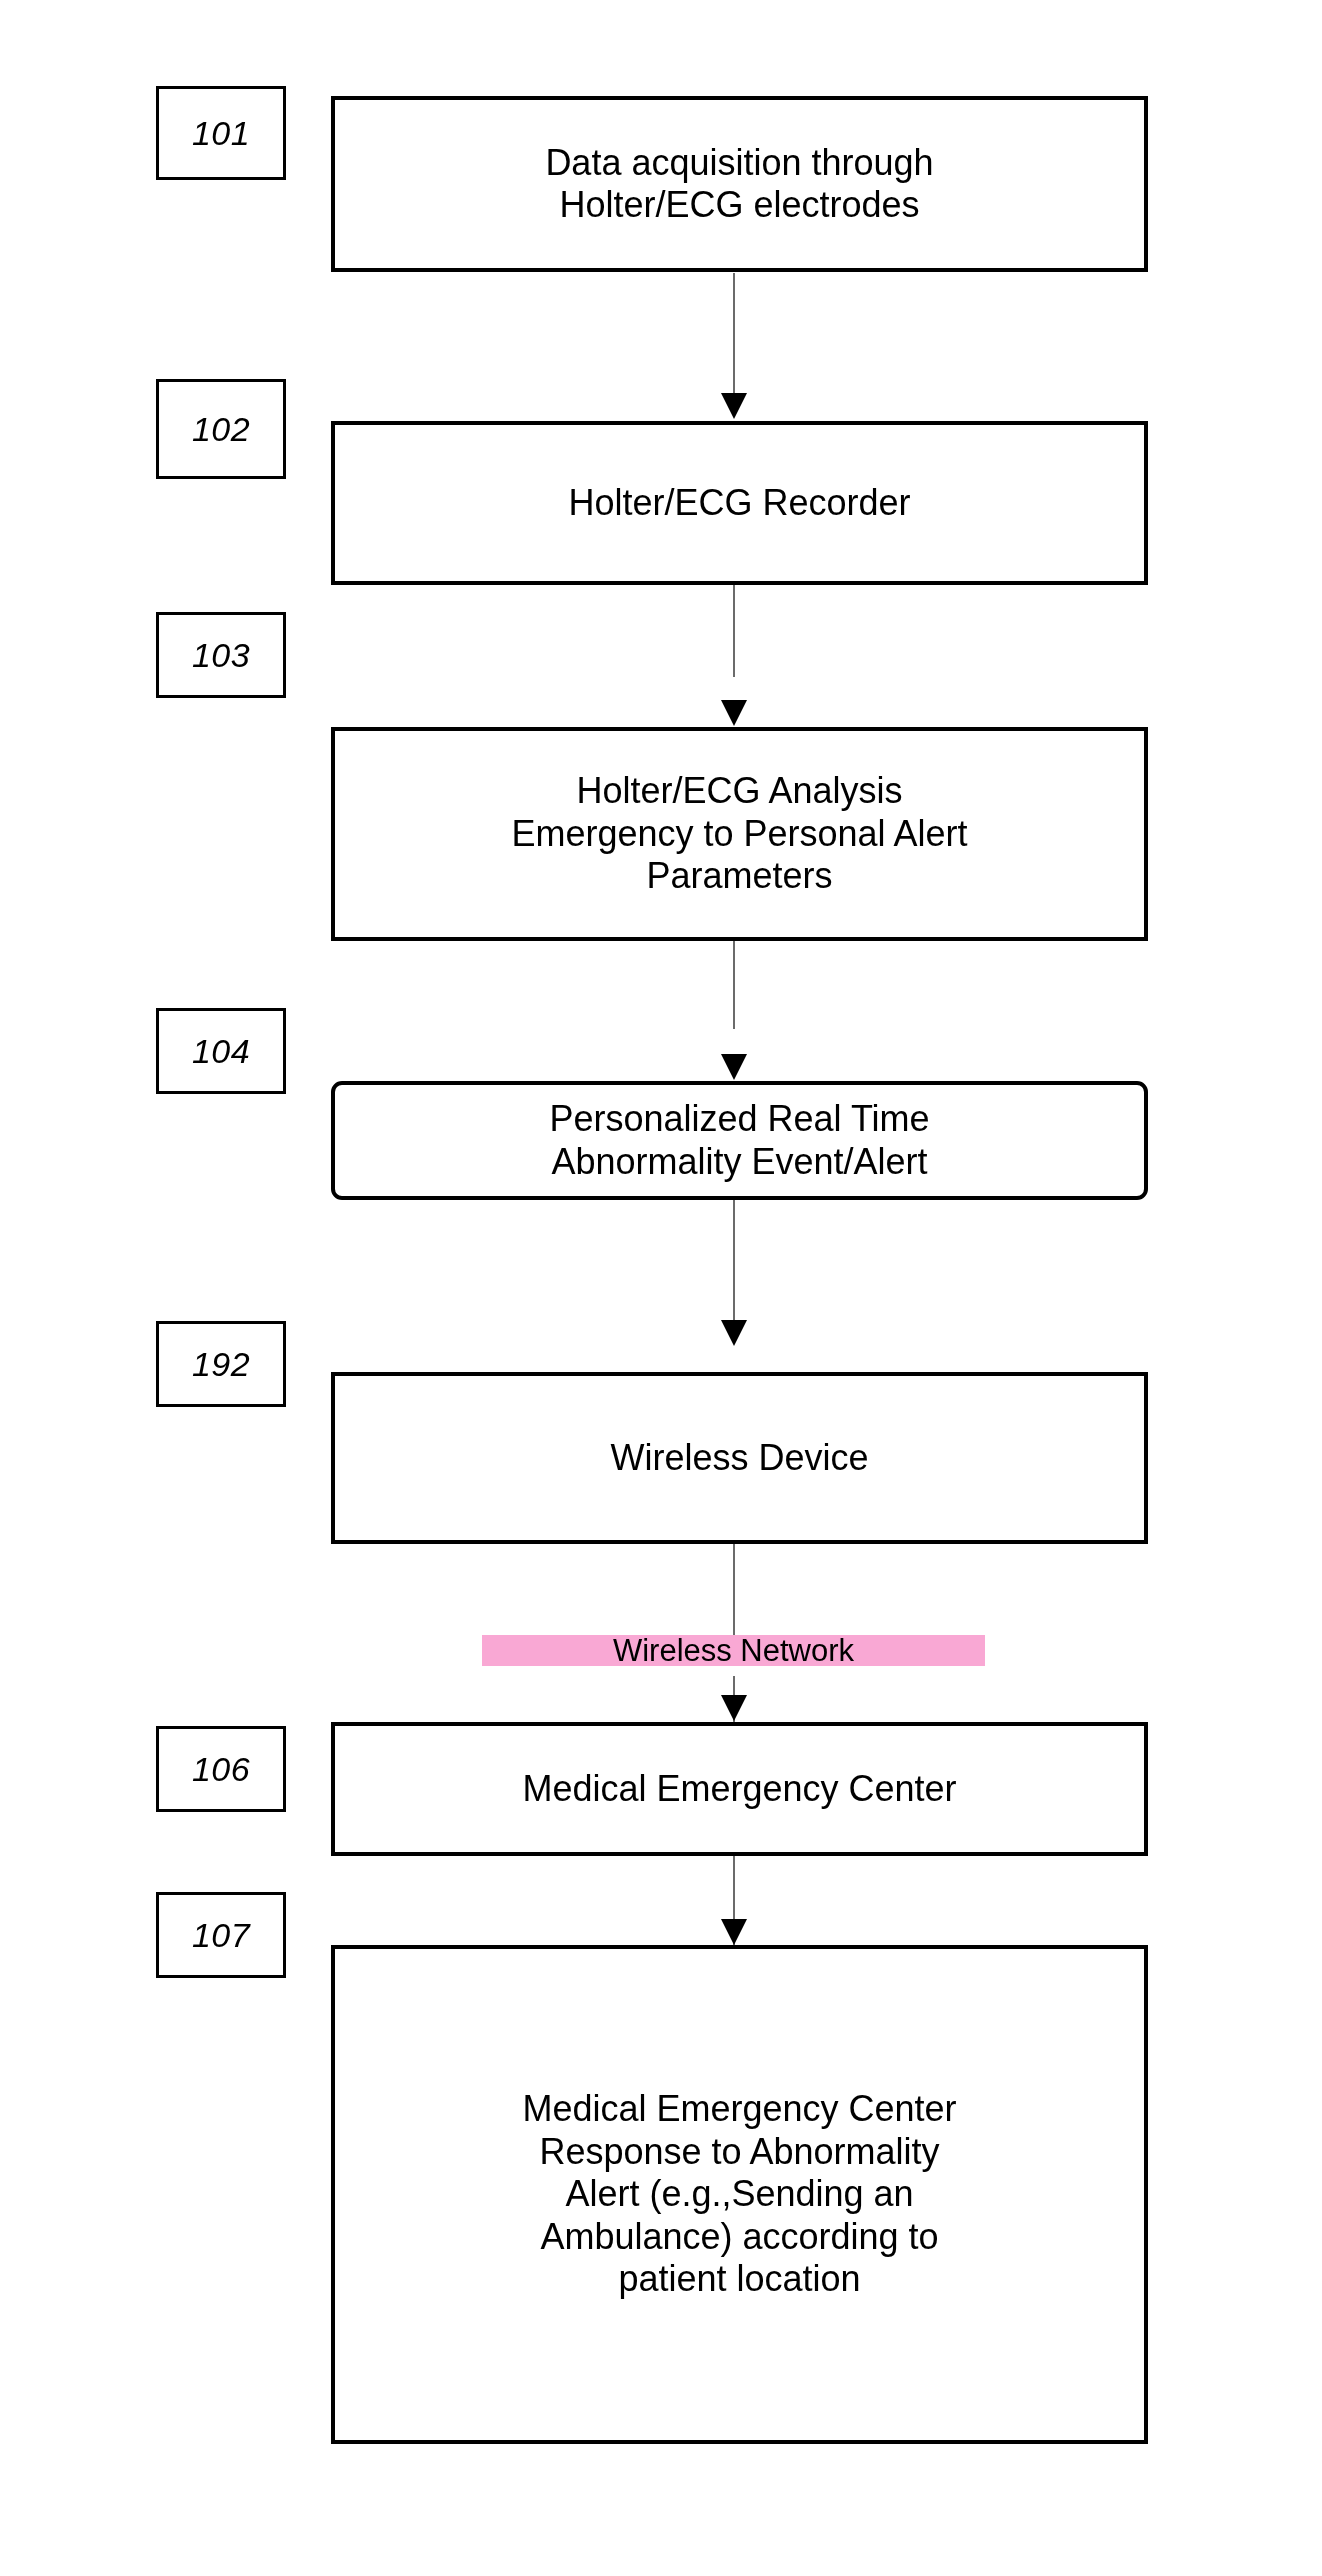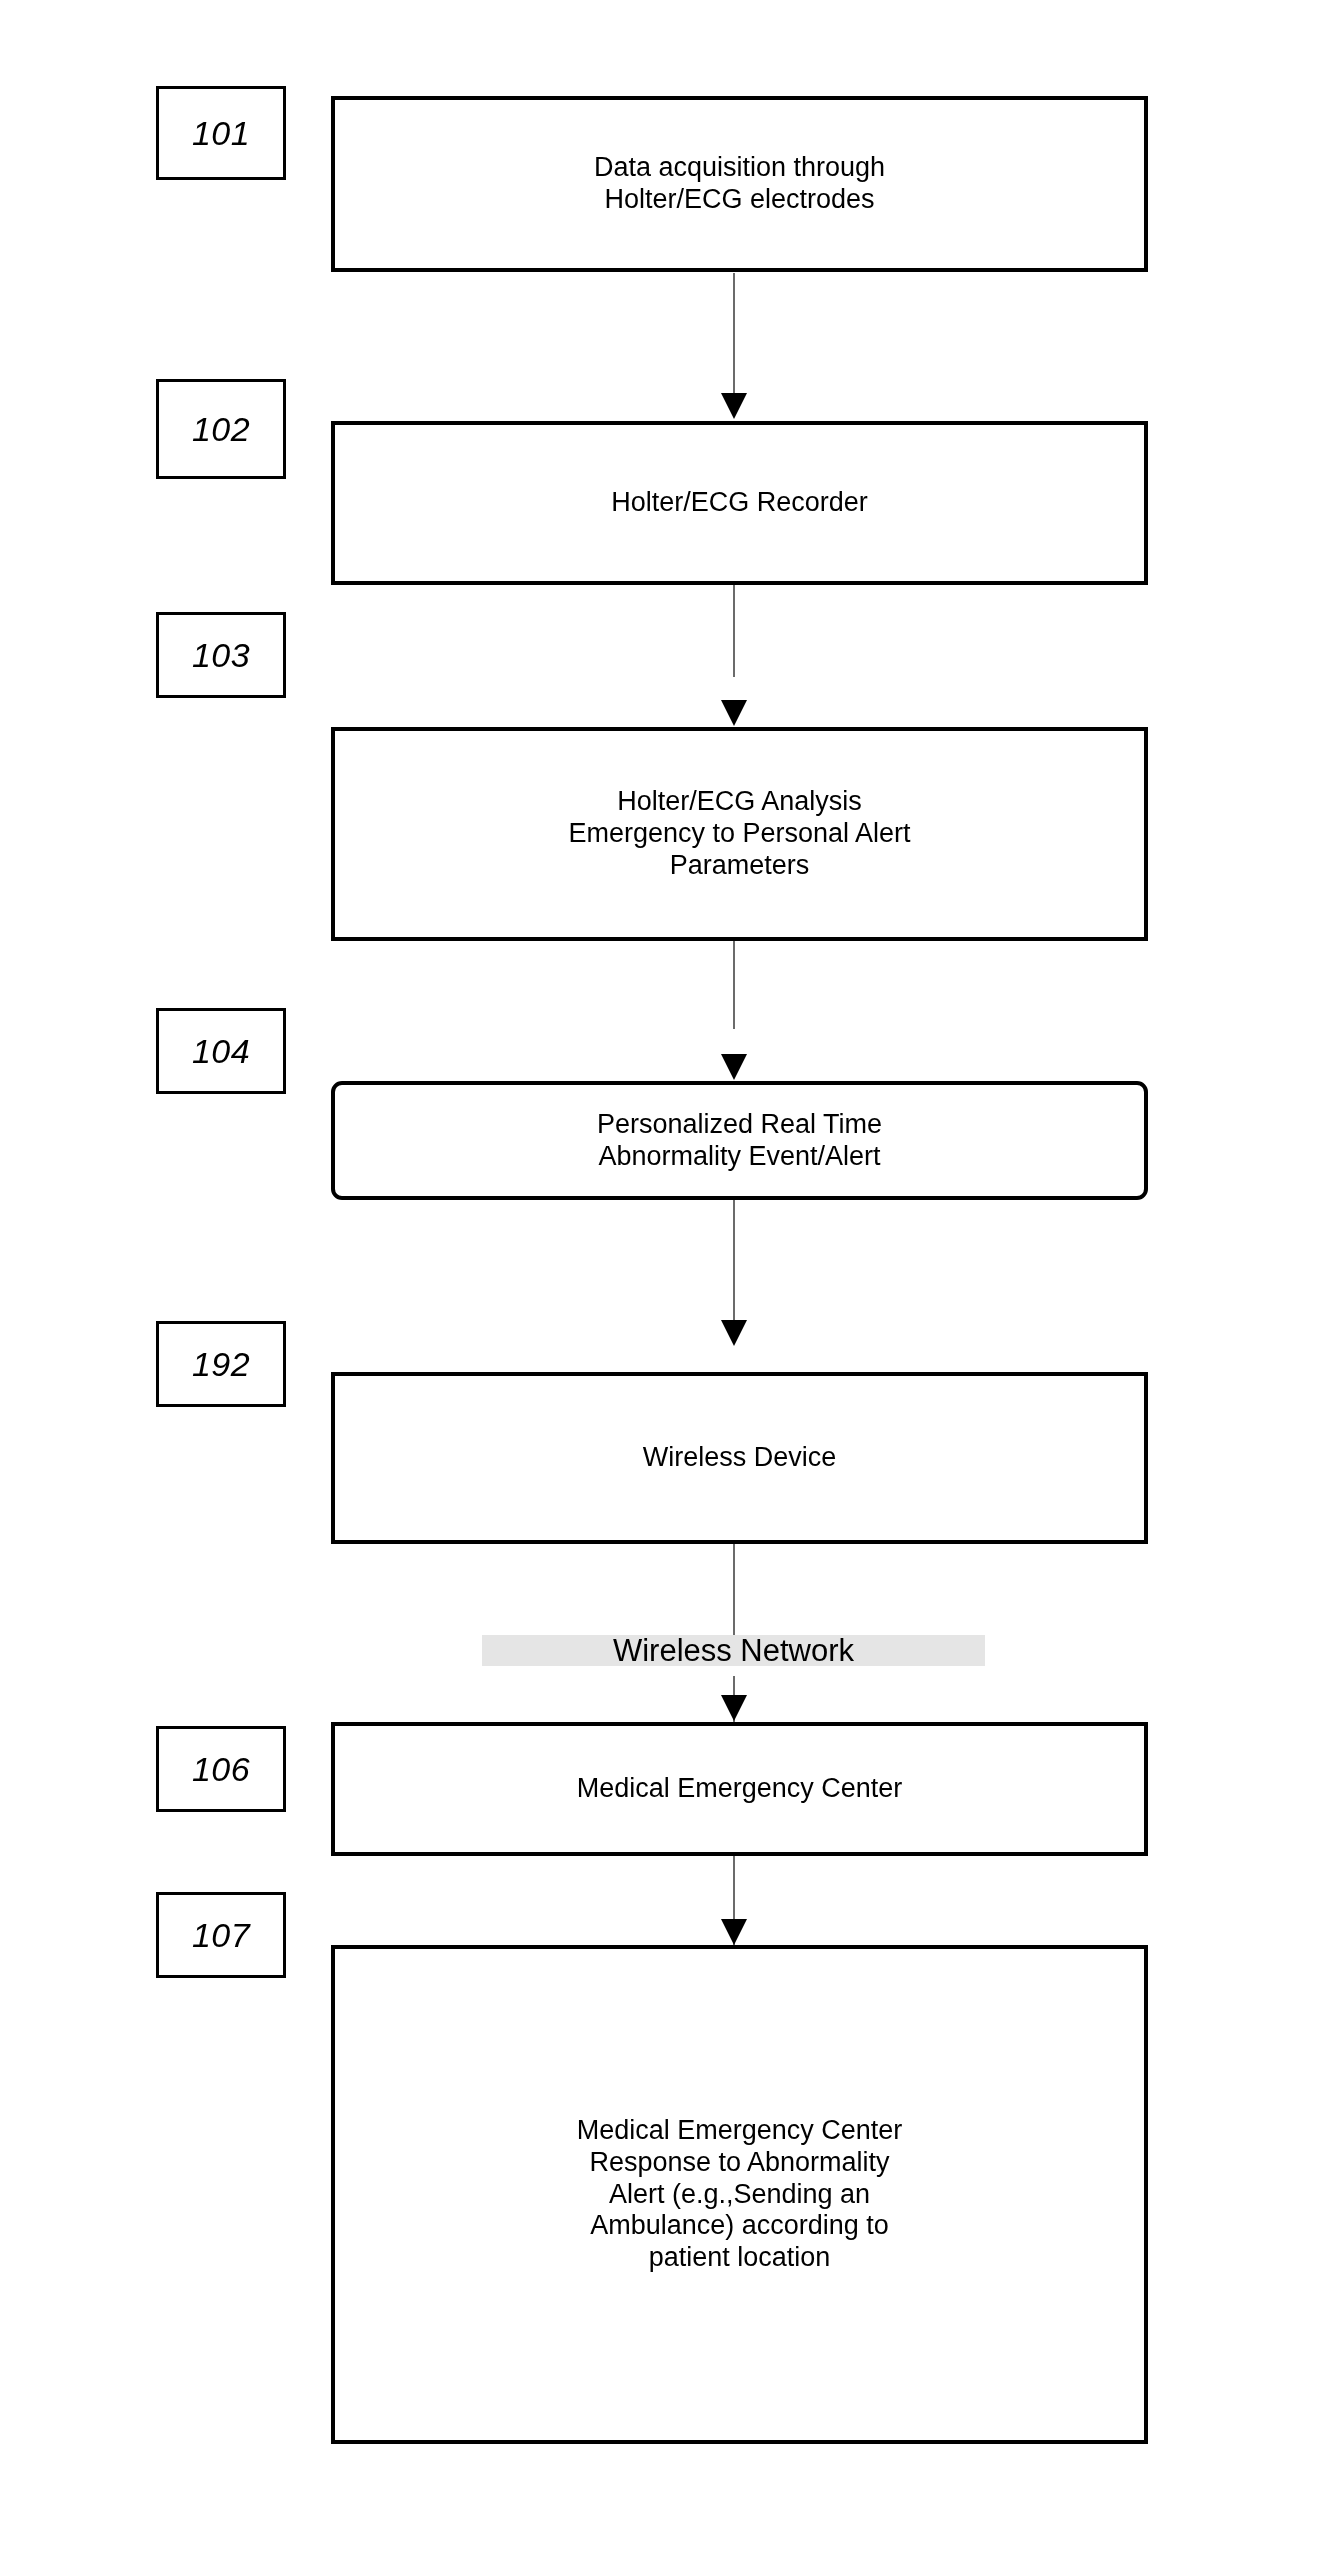--- a/index.html
+++ b/index.html
@@ -43,21 +43,21 @@
     position: absolute;
     border: 4.2px solid #000000;
     background: #ffffff;
     display: flex;
     align-items: center;
     justify-content: center;
     box-sizing: border-box;
     padding: 3.4px 11.7px;
   }
   .node-box .node-text {
-    font-size: 27px;
+    font-size: 36px;
     line-height: 1.18;
     text-align: center;
     color: #000000;
     white-space: pre-line;
   }
 
   
   .connector {
     position: absolute;
     width: 1.7px;
@@ -72,21 +72,21 @@
     border-top: 26px solid #000000;
   }
 
   
   .edge-label {
     position: absolute;
     font-size: 31px;
     line-height: 1;
     text-align: center;
     color: #000000;
-    background: #e5e5e5;
+    background: #f9a8d4;
     white-space: nowrap;
   }
 </style>
 </head>
 <body>
 
 <div id="canvas">
 
   <div class="connector" style="left:733px; top:273px; height:122px;"></div>
   <div class="arrow-head" style="left:721px; top:393px;"></div>

